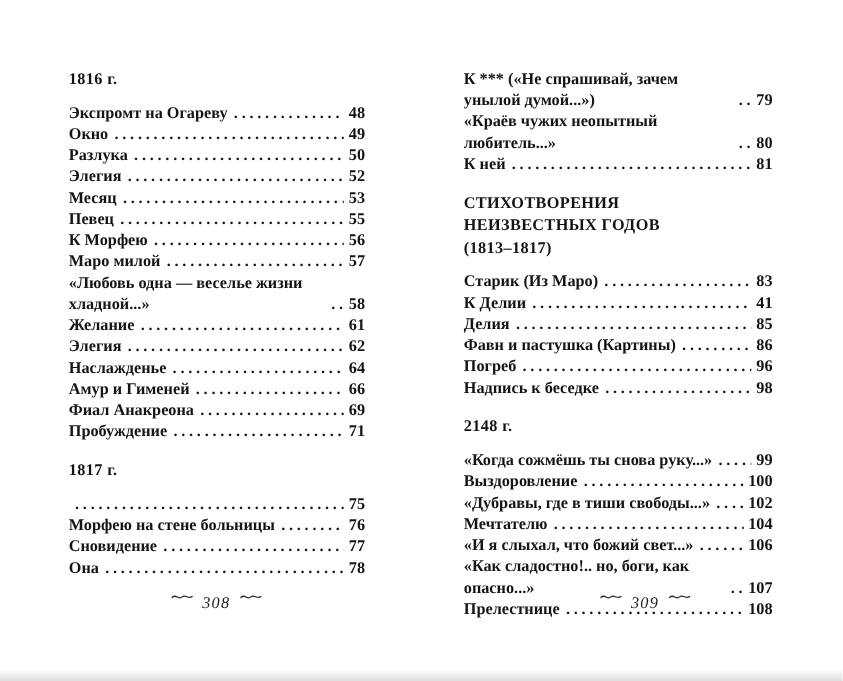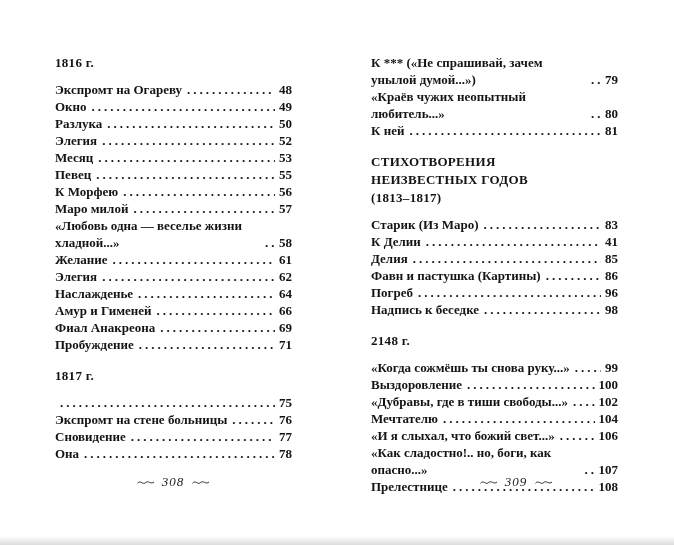--- a/index.html
+++ b/index.html
@@ -47,21 +47,20 @@
   .entry .leader::before {
     content: "....................................................................";
     letter-spacing: 3px;
   }
   .entry .page-num { flex: 0 0 auto; }
 
   .folio {
     position: absolute;
     top: 474px;
     display: flex;
-    align-items: center;
     gap: 7px;
     font-style: italic;
     font-size: 13px;
     letter-spacing: 1px;
     color: #1a1a1a;
   }
   #folio-left  { left: 173px; transform: translateX(-50%); }
   #folio-right { left: 516px; transform: translateX(-50%); }
   .orn { display: block; }
 
@@ -153,21 +152,21 @@
         <span class="title">Пробуждение</span>
         <span class="leader"></span>
         <span class="page-num">71</span>
       </div>
       <div class="section-heading">1817 г.</div>
       <div class="entry">
         <span class="leader"></span>
         <span class="page-num">75</span>
       </div>
       <div class="entry">
-        <span class="title">Экспромт на стене больницы</span>
+        <span class="title">Морфею на стене больницы</span>
         <span class="leader"></span>
         <span class="page-num">76</span>
       </div>
       <div class="entry">
         <span class="title">Сновидение</span>
         <span class="leader"></span>
         <span class="page-num">77</span>
       </div>
       <div class="entry">
         <span class="title">Она</span>

